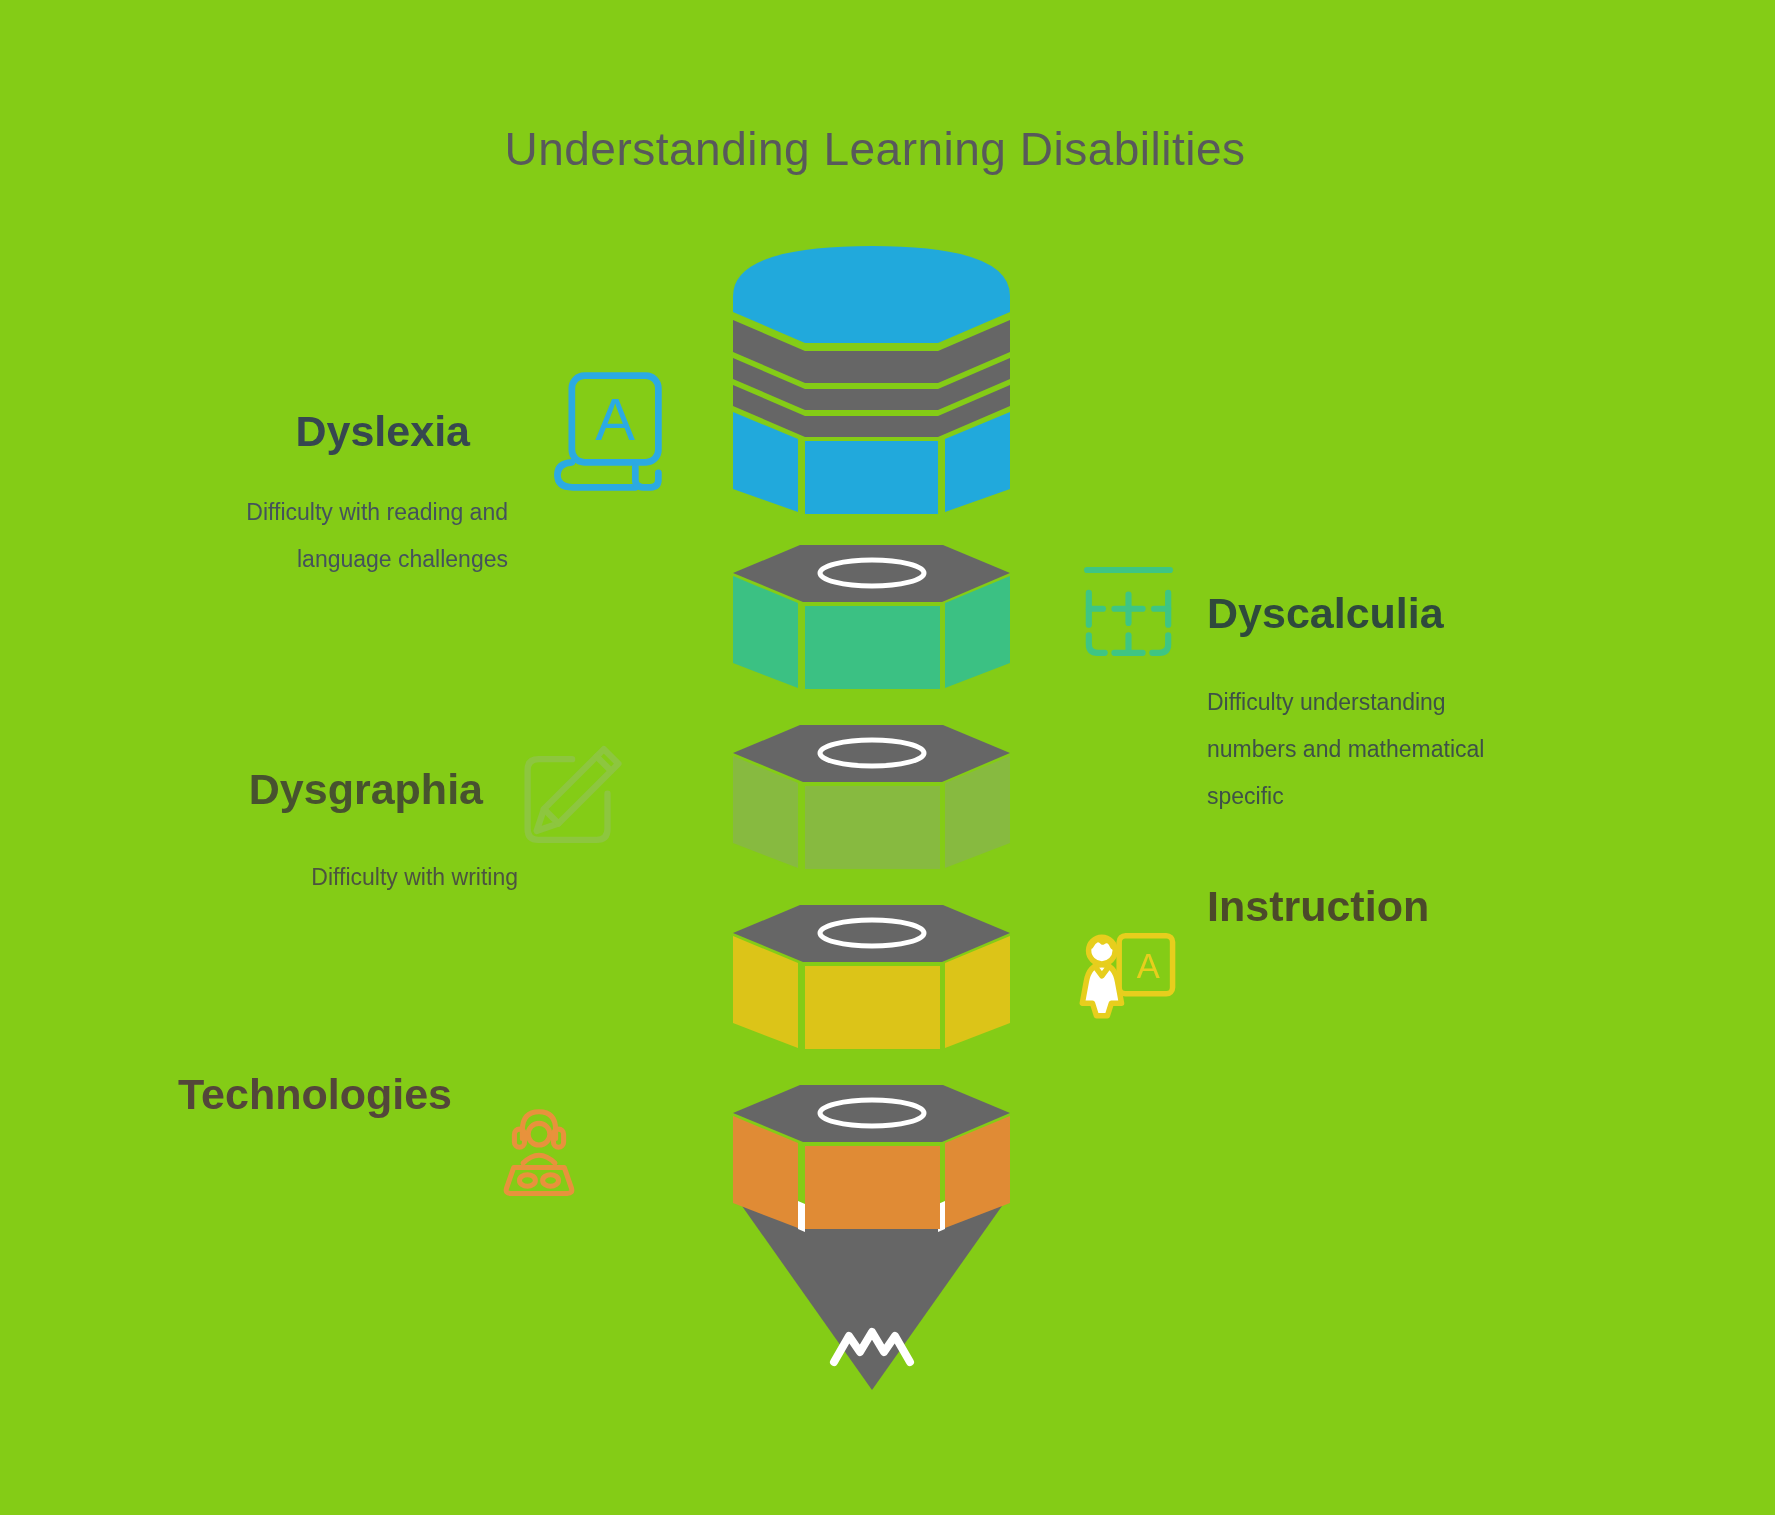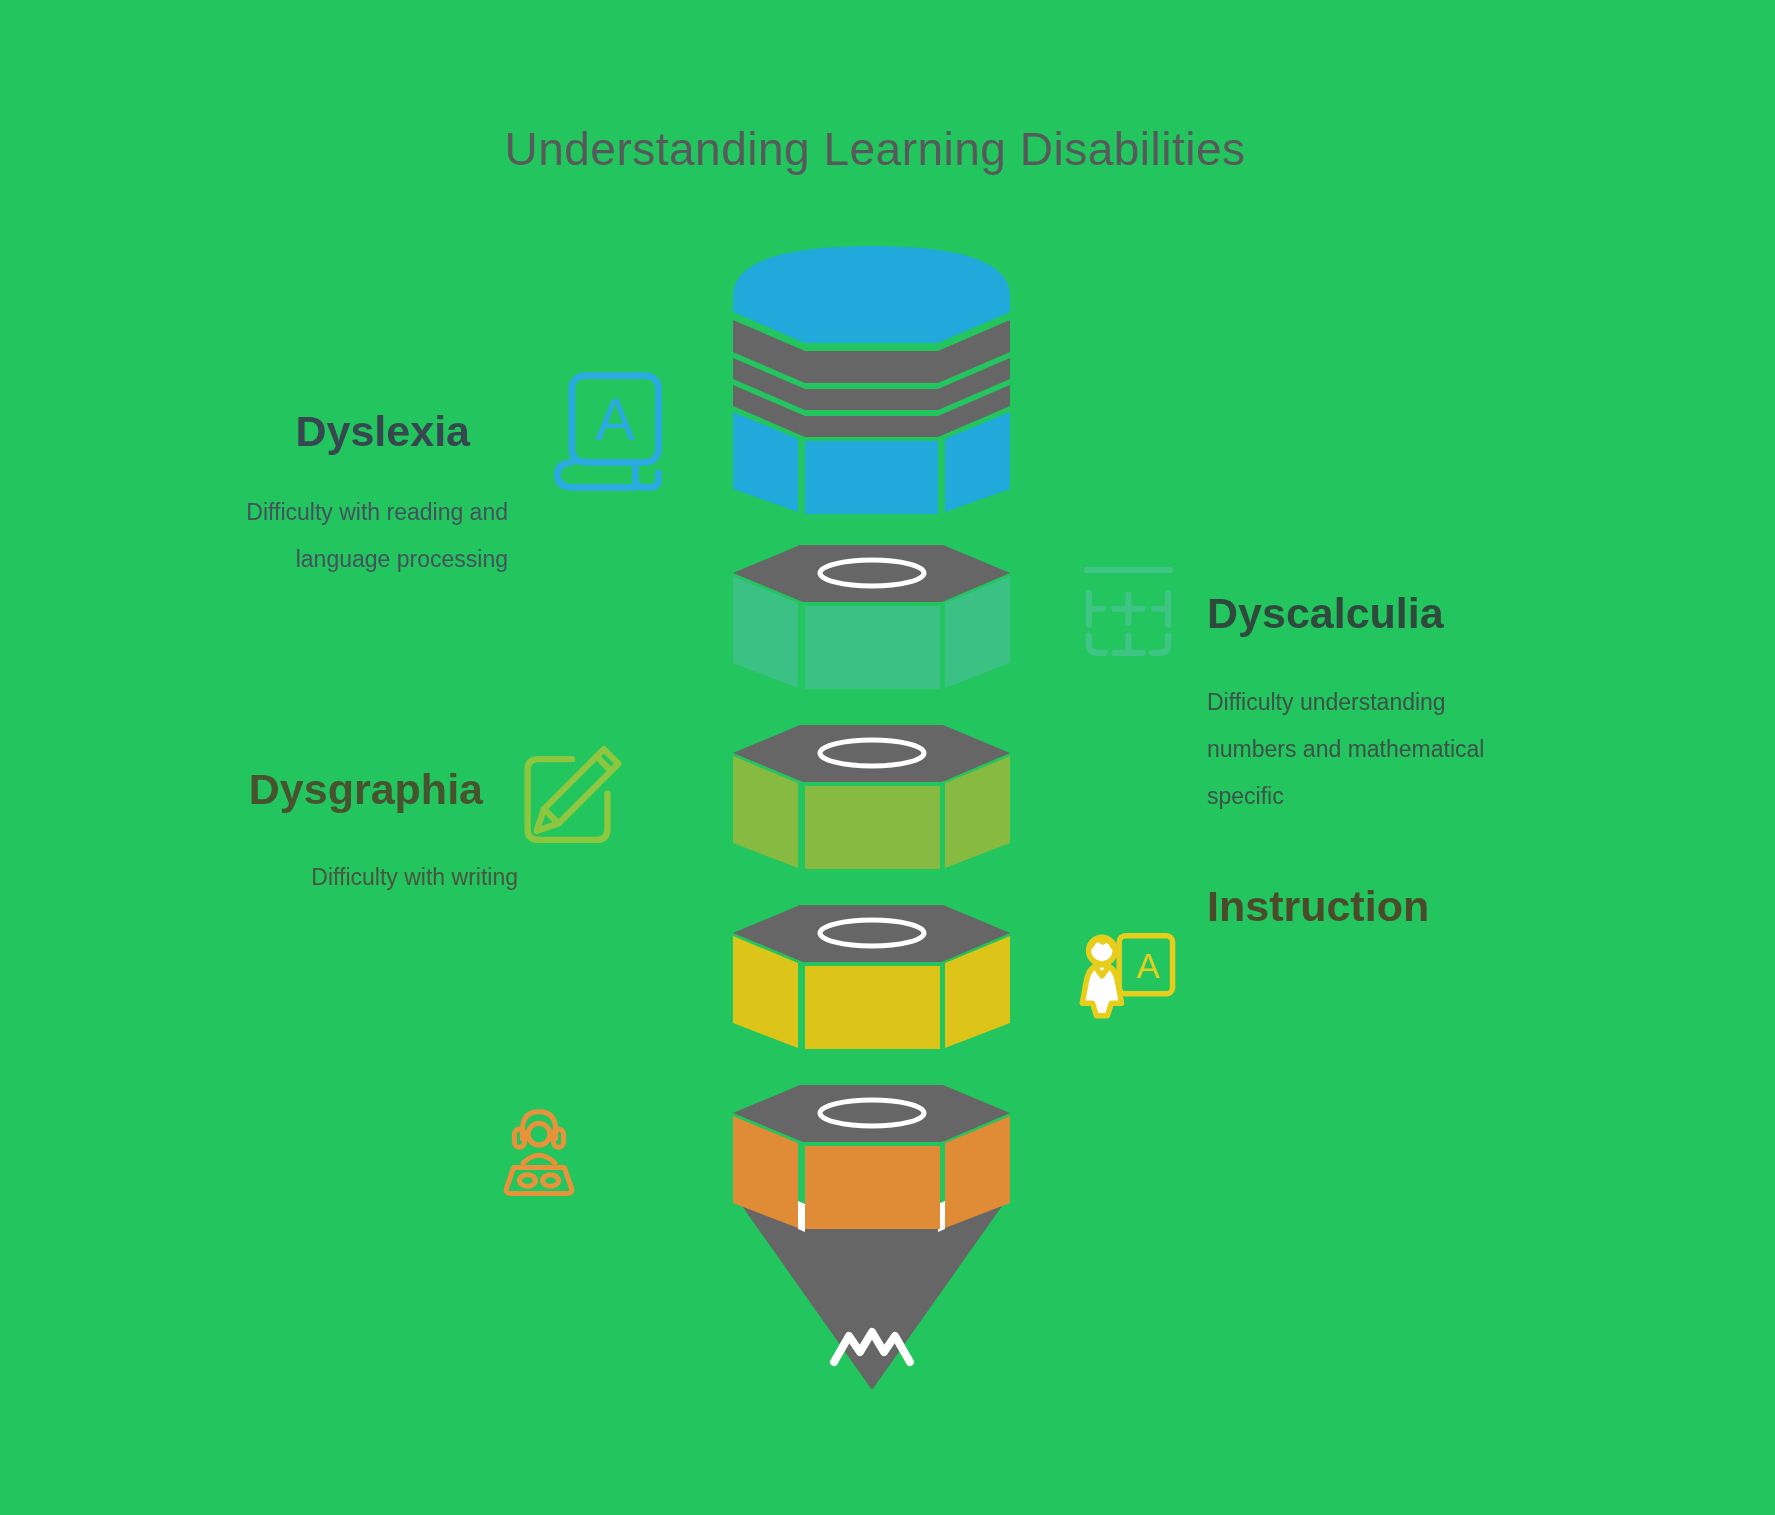--- a/index.html
+++ b/index.html
@@ -1,17 +1,17 @@
 <!DOCTYPE html>
 <html><head>
 <meta charset="utf-8">
 <style>
   html,body { margin:0; padding:0; background:#ffffff; }
   #canvas {
-    position:relative; width:1775px; height:1515px; background:#22c55e;
+    position:relative; width:1775px; height:1515px; background:#84cc16;
     font-family:"Liberation Sans", sans-serif; overflow:hidden;
   }
   .title {
     position:absolute; left:0; top:122px; width:1750px; text-align:center;
     font-size:46px; font-weight:400; letter-spacing:0.5px;
   }
   .pencil-svg { position:absolute; left:690px; top:235px; width:370px; height:1165px; }
   .icon { position:absolute; }
   .heading {
     position:absolute; font-weight:bold; font-size:43px; line-height:56px; white-space:nowrap;
@@ -124,21 +124,21 @@
     <g class="icon-stroke" style="stroke: rgb(43, 170, 226);">
       <rect x="30" y="7" width="90" height="90" rx="13"></rect>
       <path d="M 30,97 Q 15,98 15,110 Q 15,123 31,123 L 96,123"></path>
       <path d="M 96,102 L 96,115 Q 96,123 104,123 L 112,123 Q 120,123 120,115 L 120,108"></path>
       <text class="icon-letter" x="75" y="74" font-size="62" text-anchor="middle" style="fill: rgb(43, 170, 226);">A</text>
     </g>
   </svg>
 
   <div id="d-dyslexia" class="desc align-right" style="color: rgb(68, 82, 92);">
     <div>Difficulty with reading and</div>
-    <div>language processing</div>
+    <div>language challenges</div>
   </div>
 
   <svg id="i-dyscalculia" class="icon" viewBox="0 0 110 125">
     <g class="icon-stroke" stroke-width="8" style="stroke: rgb(62, 197, 132);">
       <path d="M 8,12 L 102,12"></path>
       <path d="M 10,38 L 10,74"></path>
       <path d="M 10,56 L 26,56"></path>
       <path d="M 55,40 L 55,72"></path>
       <path d="M 39,56 L 71,56"></path>
       <path d="M 100,38 L 100,74"></path>
@@ -183,20 +183,21 @@
       <path d="M 24,59 L 33,71 L 42,59"></path>
     </g>
   </svg>
 
   <div id="h-individualized" class="heading" style="color: rgb(75, 74, 42);">
     <div>Instruction</div>
   </div>
 
 
   <div id="h-assistive" class="heading align-right" style="color: rgb(83, 70, 58);">
+    <div>Technologies</div>
   </div>
 
   <svg id="i-assistive" class="icon" viewBox="0 0 130 140">
     <g class="icon-stroke" style="stroke: rgb(232, 146, 60);">
       <circle cx="65" cy="44" r="15"></circle>
       <path d="M 42,50 L 42,38 Q 42,13 65,13 Q 88,13 88,38 L 88,50"></path>
       <rect x="31" y="37" width="14" height="25" rx="7"></rect>
       <rect x="85" y="37" width="14" height="25" rx="7"></rect>
       <path d="M 43,84 Q 65,62 87,84"></path>
       <path d="M 30,90 L 100,90 L 110,119 Q 112,126 104,126 L 26,126 Q 18,126 20,119 Z"></path>

